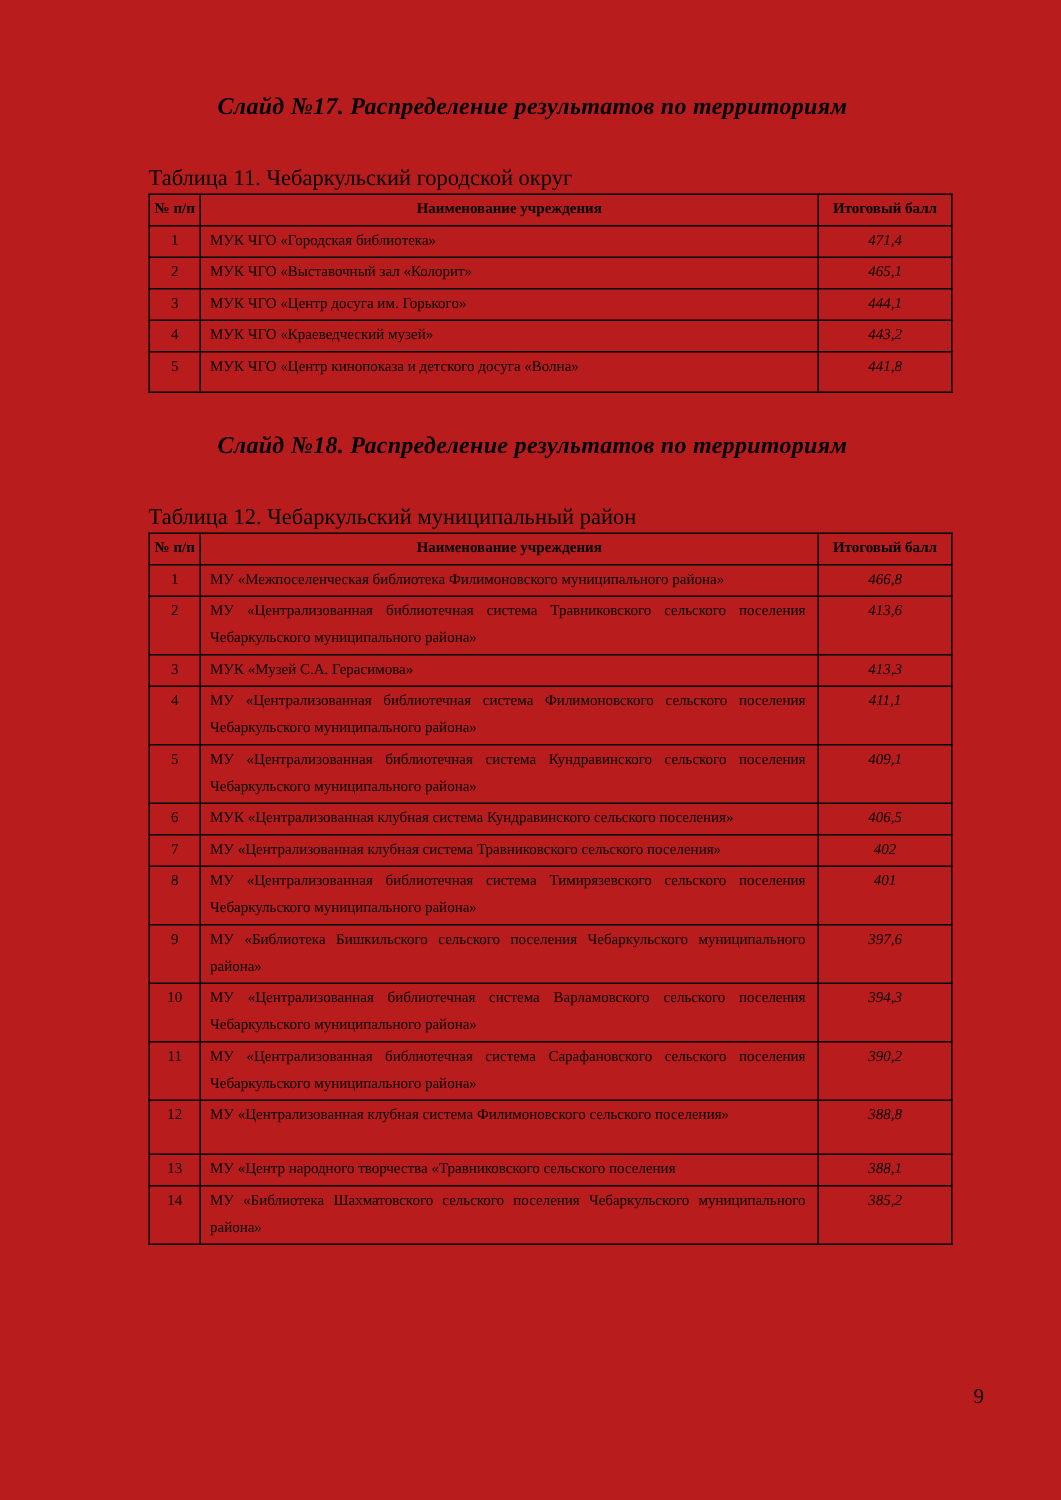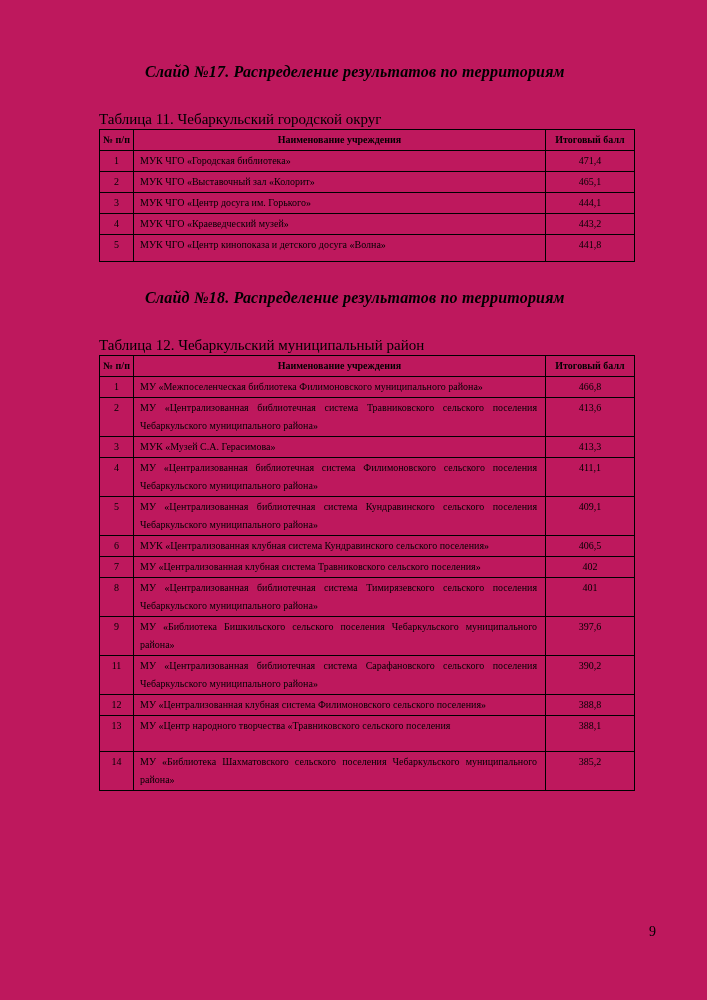--- a/index.html
+++ b/index.html
@@ -4,21 +4,21 @@
 <style>
   html, body {
     margin: 0;
     padding: 0;
     background: #ffffff;
   }
   .page {
     position: relative;
     width: 707px;
     height: 1000px;
-    background: #be185d;
+    background: #b91c1c;
     color: #000000;
     font-family: "Liberation Serif", "DejaVu Serif", serif;
     overflow: hidden;
   }
   .content {
     position: absolute;
     left: 99px;
     top: 62px;
     width: 536px;
   }
@@ -55,21 +55,21 @@
     line-height: 16px;
     padding: 2px 2px;
   }
   .results-table td {
     vertical-align: top;
     line-height: 18px;
     padding: 1px 2px;
   }
   .results-table td.cell-num { text-align: center; }
   .results-table td.cell-name { padding: 1px 8px 1px 6px; }
-  .results-table td.cell-score { text-align: center; }
+  .results-table td.cell-score { text-align: center; font-style: italic; }
   .t2 td.cell-name { text-align: justify; }
   .t1 tbody tr:last-child td { padding-bottom: 7px; }
   .t2 tbody tr:nth-of-type(11) td { }
   .t2 tbody tr:nth-of-type(12) td { padding-bottom: 16px; }
   .page-number {
     position: absolute;
     top: 923px;
     right: 51px;
     font-size: 14px;
     line-height: 17px;
@@ -197,20 +197,25 @@
               <td class="cell-name">МУ «Централизованная библиотечная система Тимирязевского сельского поселения Чебаркульского муниципального района»</td>
               <td class="cell-score">401</td>
             </tr>
 
             <tr>
               <td class="cell-num">9</td>
               <td class="cell-name">МУ «Библиотека Бишкильского сельского поселения Чебаркульского муниципального района»</td>
               <td class="cell-score">397,6</td>
             </tr>
 
+            <tr>
+              <td class="cell-num">10</td>
+              <td class="cell-name">МУ «Централизованная библиотечная система Варламовского сельского поселения Чебаркульского муниципального района»</td>
+              <td class="cell-score">394,3</td>
+            </tr>
 
             <tr>
               <td class="cell-num">11</td>
               <td class="cell-name">МУ «Централизованная библиотечная система Сарафановского сельского поселения Чебаркульского муниципального района»</td>
               <td class="cell-score">390,2</td>
             </tr>
 
             <tr>
               <td class="cell-num">12</td>
               <td class="cell-name">МУ «Централизованная клубная система Филимоновского сельского поселения»</td>

